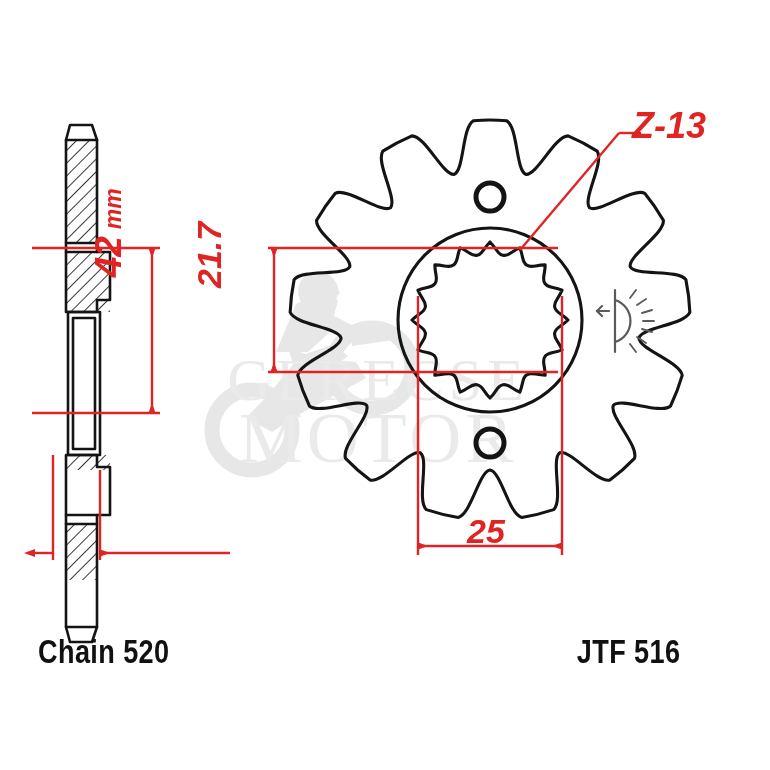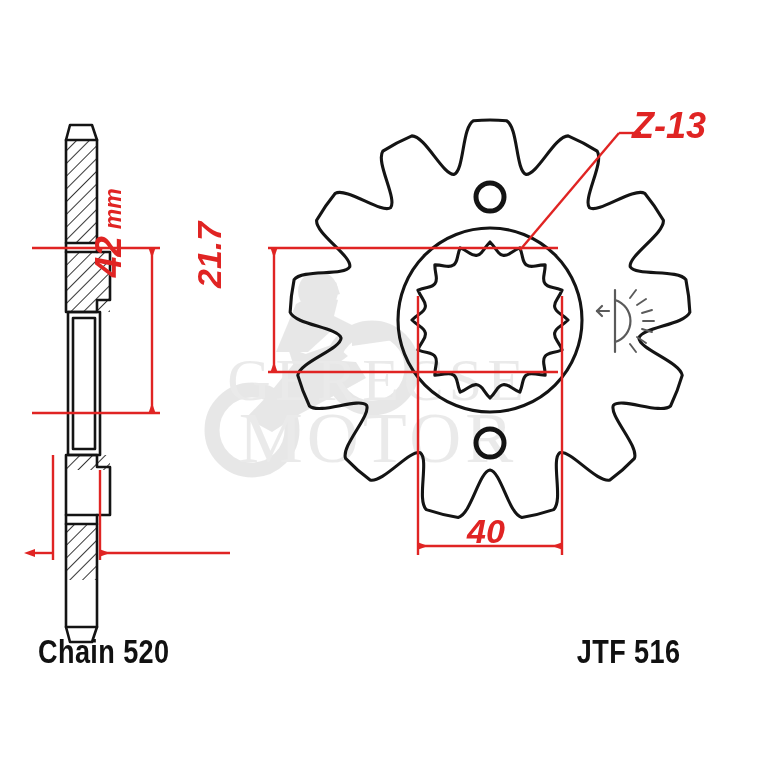--- a/index.html
+++ b/index.html
@@ -257,18 +257,18 @@
 
     <div class="txt dim ztext" style="left:632px; top:108px;">Z-13</div>
 
     <div class="txt rot90" style="left:118px; top:260px; width:170px; height:44px;">
       <span class="dim dim-big">42</span><span class="dim dim-unit" style="padding-left:7px;">mm</span>
     </div>
 
 
     <div class="txt rot90 dim dim-mid" style="left:232px; top:248px; width:128px; height:40px;">21.7</div>
 
-    <div class="txt dim dim-mid" style="left:467px; top:514px;">40</div>
+    <div class="txt dim dim-mid" style="left:467px; top:514px;">25</div>
 
     <div class="txt part-text" style="left:38px; top:635px;">Chain 520</div>
     <div class="txt part-text part-text-right" style="right:38px; top:635px;">JTF 516</div>
   </div>
 </div>
 
 </body></html>

